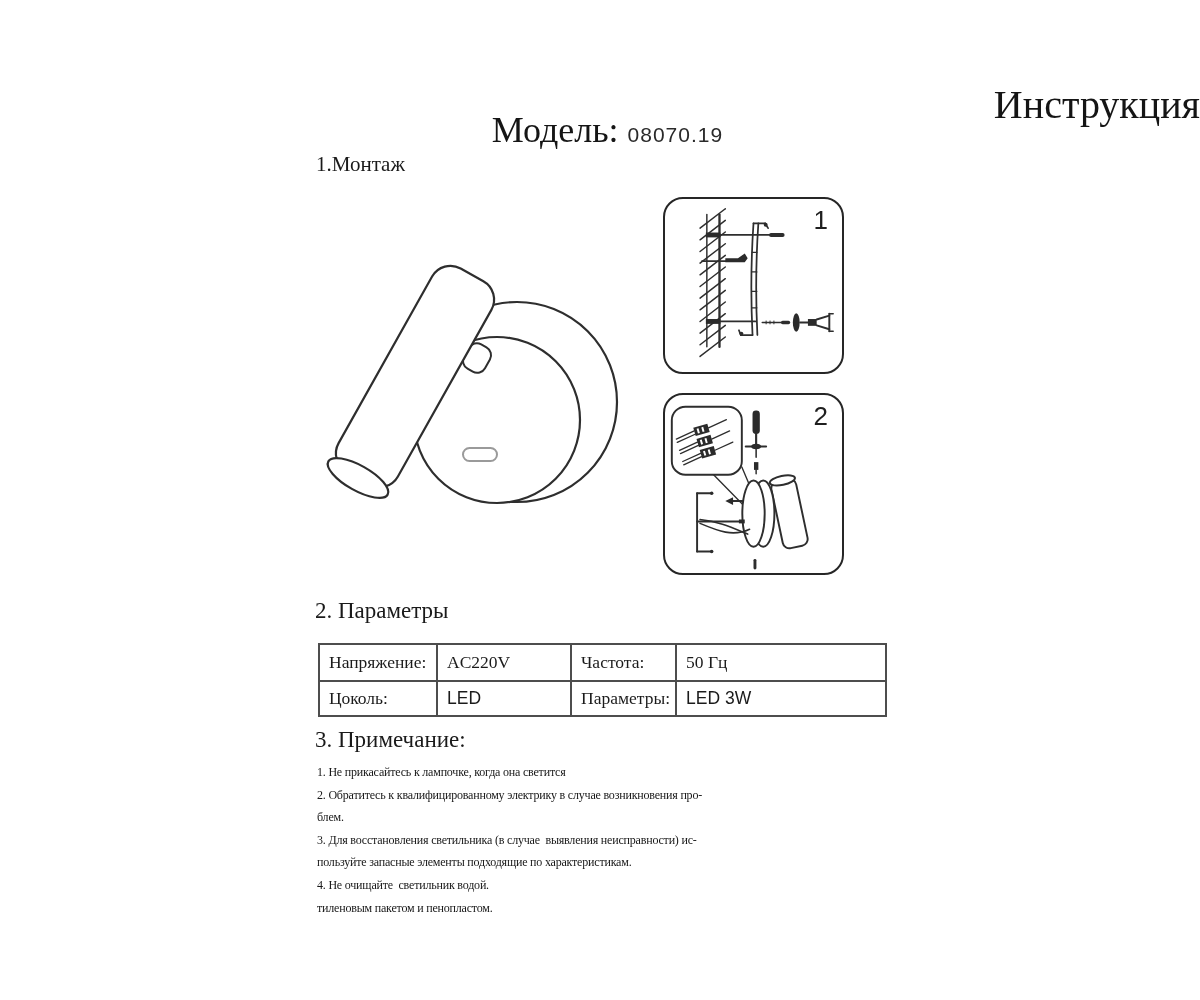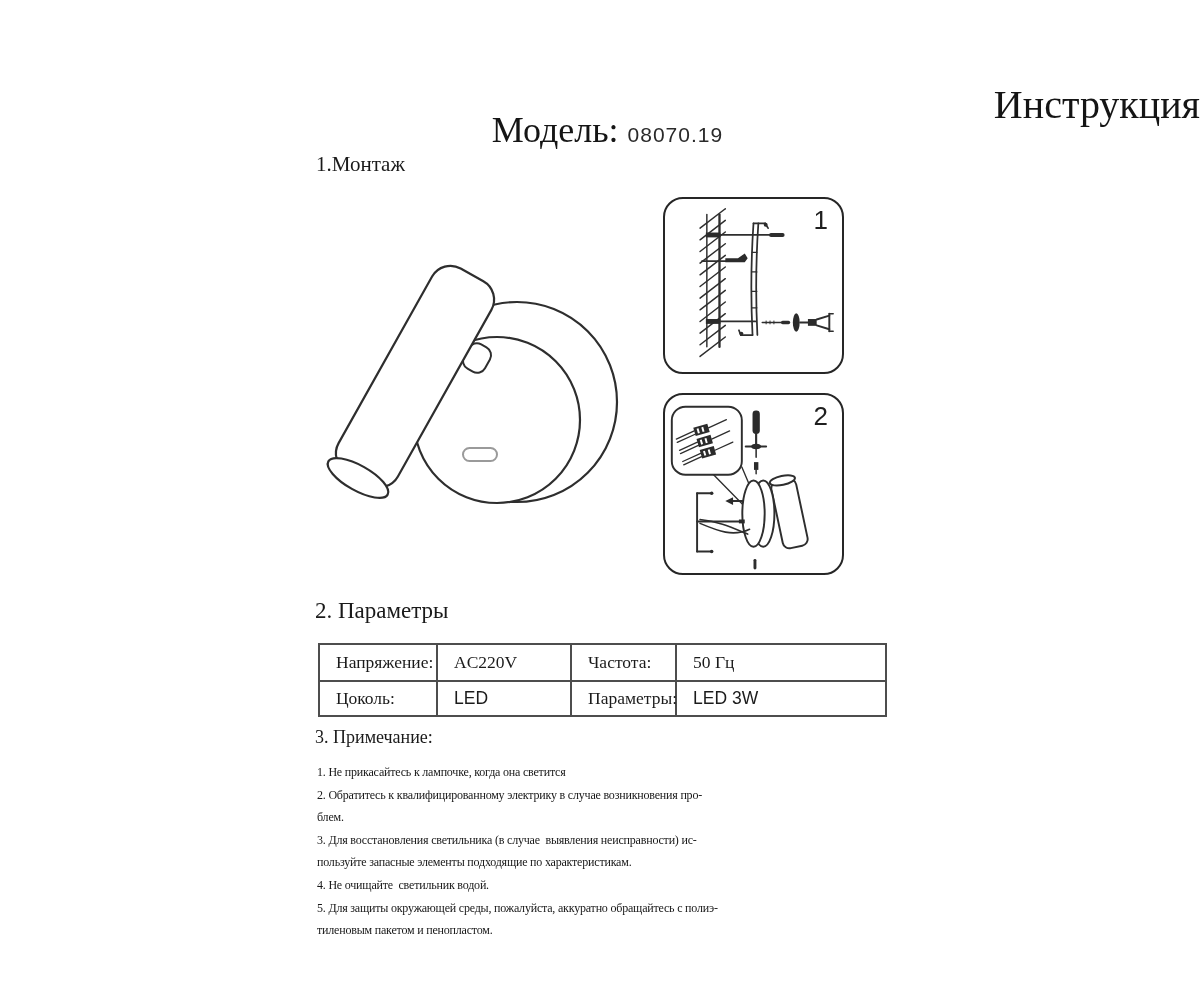--- a/index.html
+++ b/index.html
@@ -9,34 +9,34 @@
     -webkit-font-smoothing:antialiased;
   }
   .abs{position:absolute;}
   
   .doc-title{left:0;top:63px;width:1200px;text-align:right;font-size:40px;line-height:44px;color:#151515;margin-top:20px;}
   .model-line{left:0;top:110px;width:1215px;text-align:center;font-size:36px;line-height:40px;color:#151515;}
   .model-number{font-family:"Liberation Sans", sans-serif;font-size:21px;letter-spacing:1px;margin-left:9px;color:#2a2a2a;}
   
   .h-montage{left:316px;top:152px;font-size:21px;color:#1a1a1a;}
   .h-params{left:315px;top:598px;font-size:23px;color:#1a1a1a;}
-  .h-notes{left:315px;top:727px;font-size:18px;color:#1a1a1a;text-align:right;}
+  .h-notes{left:315px;top:727px;font-size:23px;color:#1a1a1a;text-align:right;}
   
   .figure-box{border:2.5px solid #262626;border-radius:20px;background:#fff;}
   .fig-1{left:663px;top:197px;width:177px;height:173px;}
   .fig-2{left:663px;top:393px;width:177px;height:178px;}
   .fig-num{position:absolute;top:8px;right:14px;font-family:"Liberation Sans", sans-serif;font-size:26px;color:#1f1f1f;line-height:1;}
   .fig-svg{position:absolute;left:0;top:0;}
   
   svg .ln{stroke:#2e2e2e;fill:none;stroke-linecap:round;stroke-linejoin:round;}
   svg .fl{fill:#2b2b2b;stroke:none;}
   svg .wh{fill:#ffffff;stroke:#2e2e2e;}
   
   .params-table{left:318px;top:643px;border-collapse:collapse;table-layout:fixed;width:567px;}
-  .params-table td{border:2px solid #4d4d4d;padding:0 0 0 16px;vertical-align:middle;font-size:17.5px;color:#1b1b1b;}
+  .params-table td{border:2px solid #4d4d4d;padding:0 0 0 9px;vertical-align:middle;font-size:17.5px;color:#1b1b1b;}
   .params-table tr.r1 td{height:35px;}
   .params-table tr.r2 td{height:33px;}
   .cell-sans{font-family:Liberation Sans, sans-serif;font-size:17px;}
   .cell-sans-small{font-family:"Liberation Sans", sans-serif;font-size:13.5px;color:#262626;}
   
   .notes-block{left:317px;top:761px;width:640px;}
   .note-line{font-size:12px;line-height:22.6px;letter-spacing:-0.2px;color:#171717;white-space:pre;}
 </style>
 </head>
 <body>
@@ -226,15 +226,14 @@
 
 <div class="abs h-notes">3. Примечание:</div>
 
 <div class="abs notes-block">
   <div class="note-line">1. Не прикасайтесь к лампочке, когда она светится</div>
   <div class="note-line">2. Обратитесь к квалифицированному электрику в случае возникновения про-</div>
   <div class="note-line">блем.</div>
   <div class="note-line">3. Для восстановления светильника (в случае  выявления неисправности) ис-</div>
   <div class="note-line">пользуйте запасные элементы подходящие по характеристикам.</div>
   <div class="note-line">4. Не очищайте  светильник водой.</div>
-  <div class="note-line">5. Для защиты окружающей среды, пожалуйста, аккуратно обращайтесь с полиэ-</div>
   <div class="note-line">тиленовым пакетом и пенопластом.</div>
 </div>
 
 </body></html>

